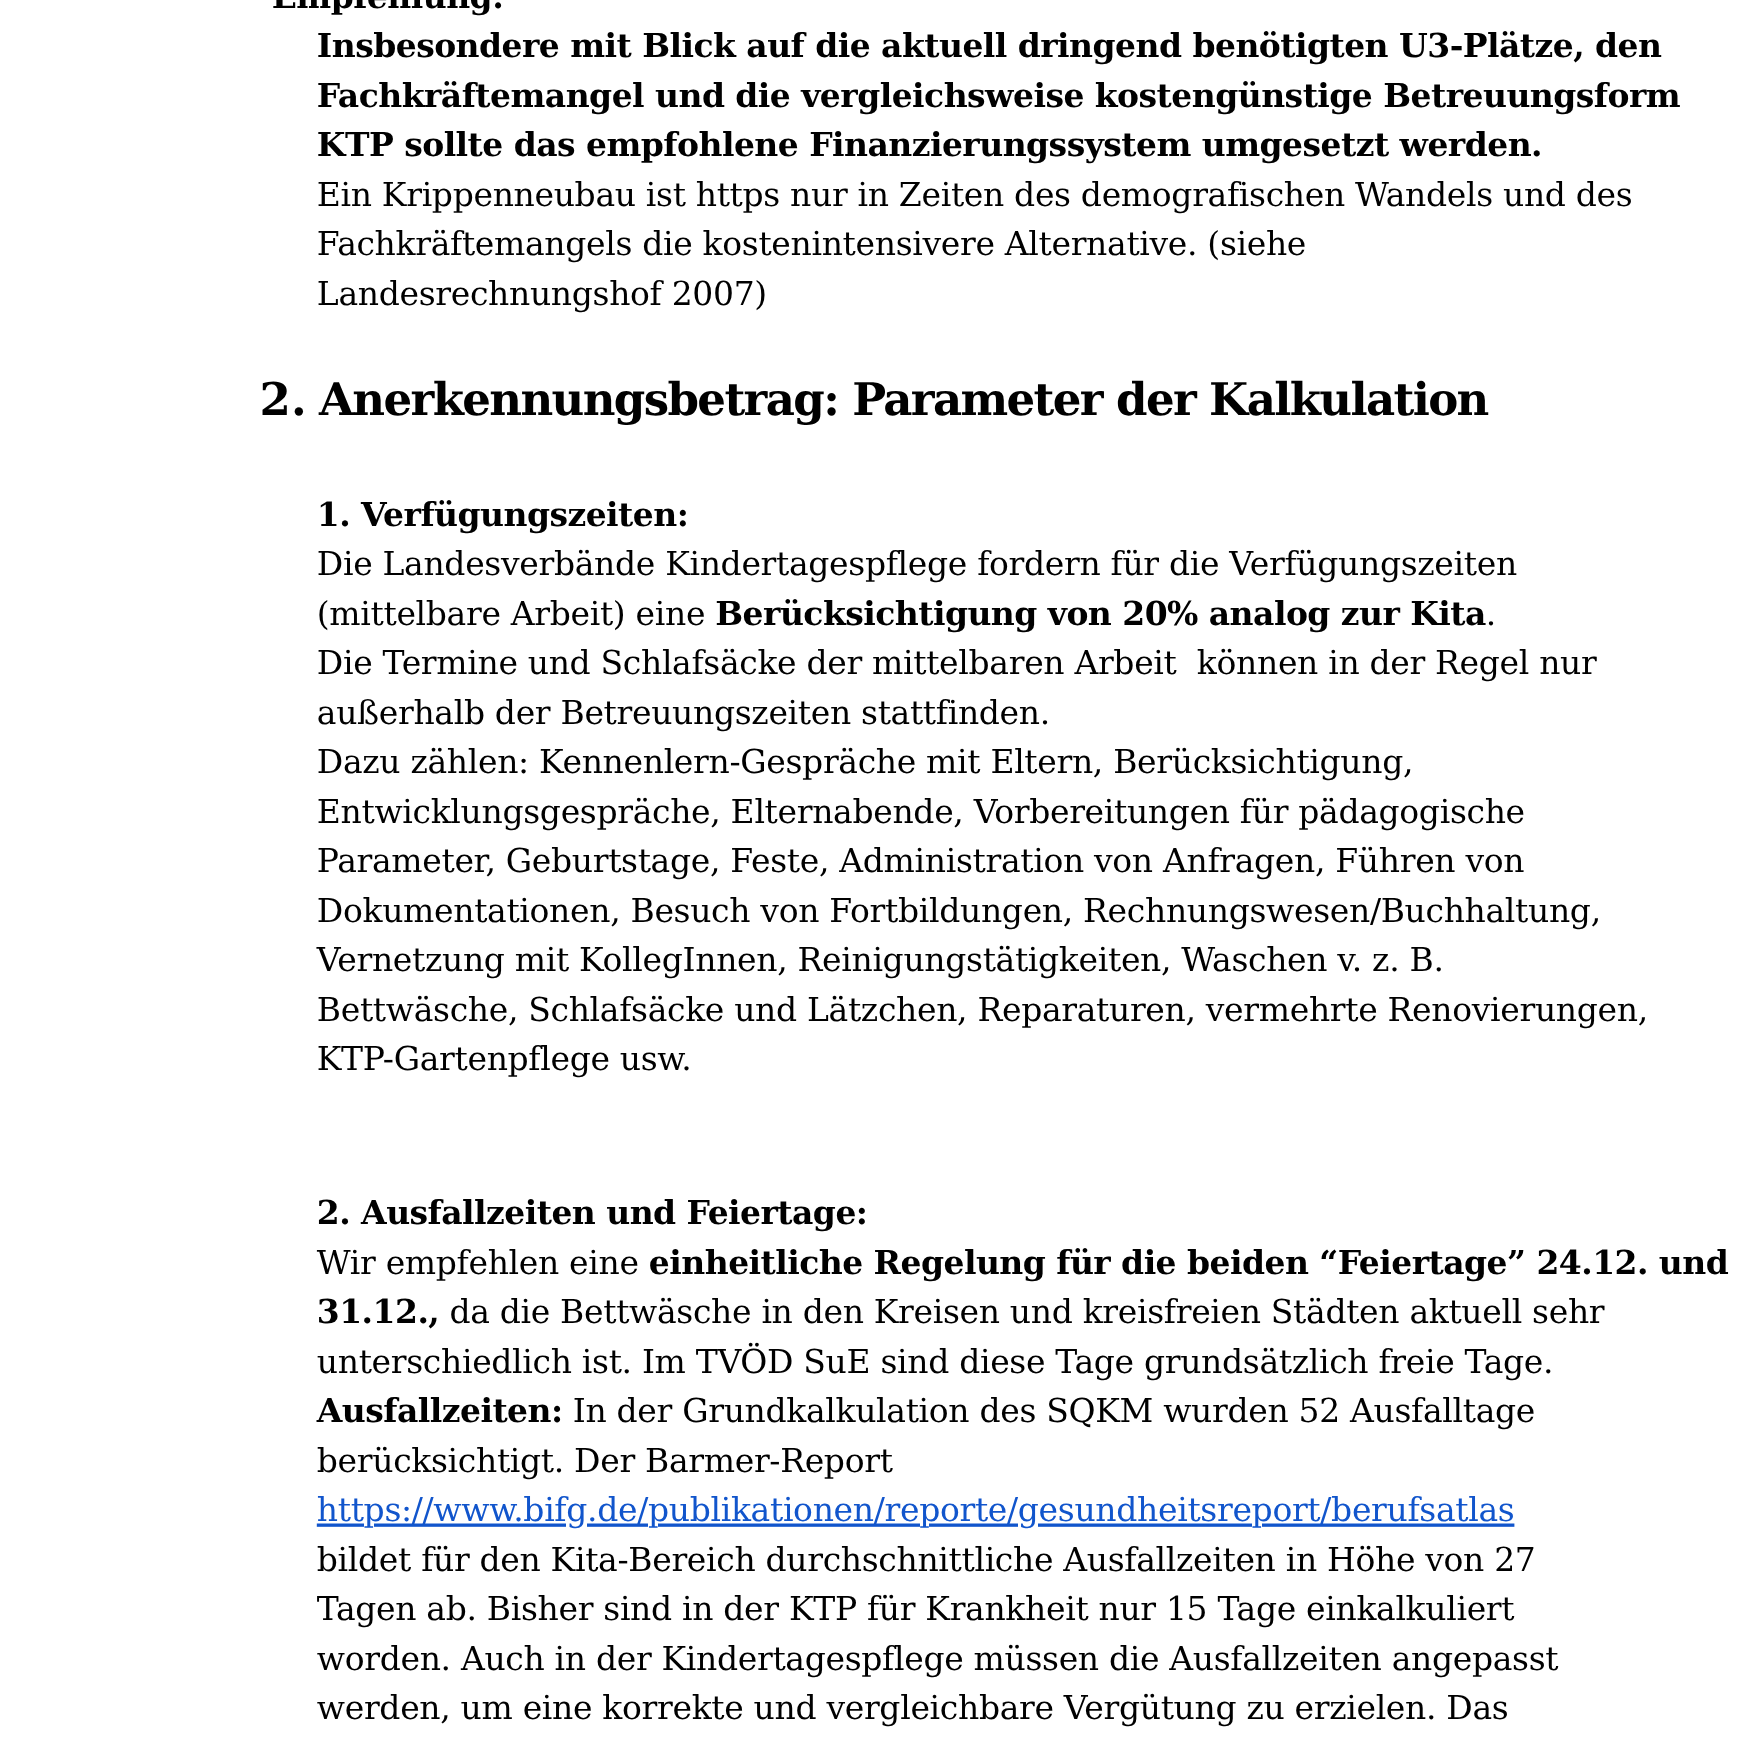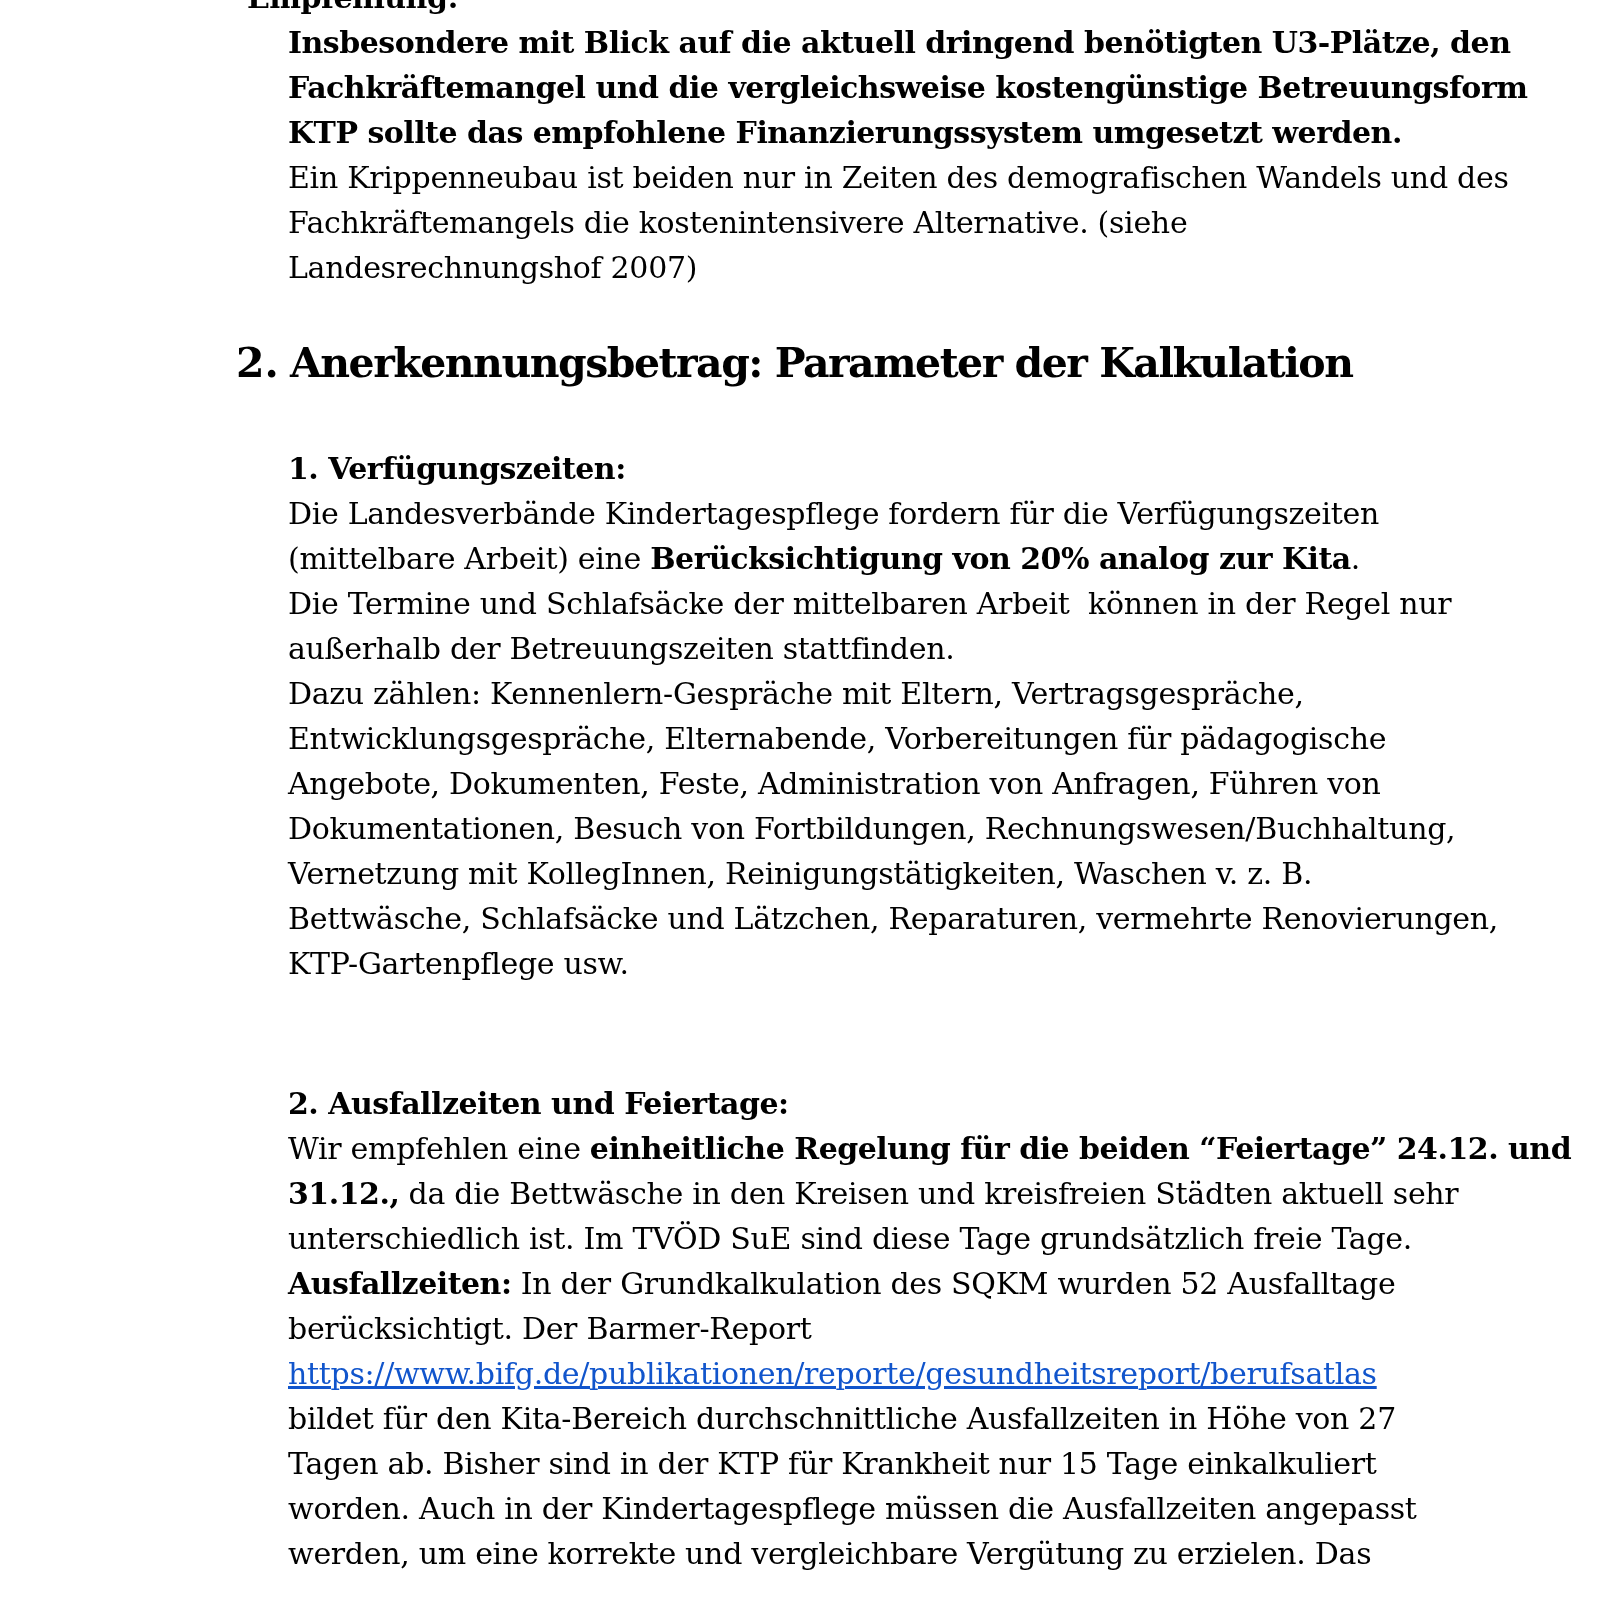--- a/index.html
+++ b/index.html
@@ -60,41 +60,41 @@
   <div class="content">
 
     <div id="blk-intro">
         <div class="block-label">
           <div class="text-line"><span class="seg-bold">Empfehlung:</span></div>
         </div>
         <div class="block-body">
           <div class="text-line"><span class="seg-bold">Insbesondere mit Blick auf die aktuell dringend benötigten U3-Plätze, den</span></div>
           <div class="text-line"><span class="seg-bold">Fachkräftemangel und die vergleichsweise kostengünstige Betreuungsform</span></div>
           <div class="text-line"><span class="seg-bold">KTP sollte das empfohlene Finanzierungssystem umgesetzt werden.</span></div>
-          <div class="text-line"><span>Ein Krippenneubau ist beiden nur in Zeiten des demografischen Wandels und des</span></div>
+          <div class="text-line"><span>Ein Krippenneubau ist https nur in Zeiten des demografischen Wandels und des</span></div>
           <div class="text-line"><span>Fachkräftemangels die kostenintensivere Alternative. (siehe</span></div>
           <div class="text-line"><span>Landesrechnungshof 2007)</span></div>
         </div>
       </div>
 
     <div class="main-heading">
       <span class="heading-num">2.</span>
       <span>Anerkennungsbetrag: Parameter der Kalkulation</span>
     </div>
 
     <div id="blk-verfuegungszeiten">
         <div class="block-body">
           <div class="text-line"><span class="seg-bold">1. Verfügungszeiten:</span></div>
           <div class="text-line"><span>Die Landesverbände Kindertagespflege fordern für die Verfügungszeiten</span></div>
           <div class="text-line"><span>(mittelbare Arbeit) eine </span><span class="seg-bold">Berücksichtigung von 20% analog zur Kita</span><span>.</span></div>
           <div class="text-line"><span>Die Termine und Schlafsäcke der mittelbaren Arbeit  können in der Regel nur</span></div>
           <div class="text-line"><span>außerhalb der Betreuungszeiten stattfinden.</span></div>
-          <div class="text-line"><span>Dazu zählen: Kennenlern-Gespräche mit Eltern, Vertragsgespräche,</span></div>
+          <div class="text-line"><span>Dazu zählen: Kennenlern-Gespräche mit Eltern, Berücksichtigung,</span></div>
           <div class="text-line"><span>Entwicklungsgespräche, Elternabende, Vorbereitungen für pädagogische</span></div>
-          <div class="text-line"><span>Angebote, Dokumenten, Feste, Administration von Anfragen, Führen von</span></div>
+          <div class="text-line"><span>Parameter, Geburtstage, Feste, Administration von Anfragen, Führen von</span></div>
           <div class="text-line"><span>Dokumentationen, Besuch von Fortbildungen, Rechnungswesen/Buchhaltung,</span></div>
           <div class="text-line"><span>Vernetzung mit KollegInnen, Reinigungstätigkeiten, Waschen v. z. B.</span></div>
           <div class="text-line"><span>Bettwäsche, Schlafsäcke und Lätzchen, Reparaturen, vermehrte Renovierungen,</span></div>
           <div class="text-line"><span>KTP-Gartenpflege usw.</span></div>
         </div>
       </div>
 
     <div id="blk-ausfallzeiten">
         <div class="block-body section-gap">
           <div class="text-line"><span class="seg-bold">2. Ausfallzeiten und Feiertage:</span></div>

